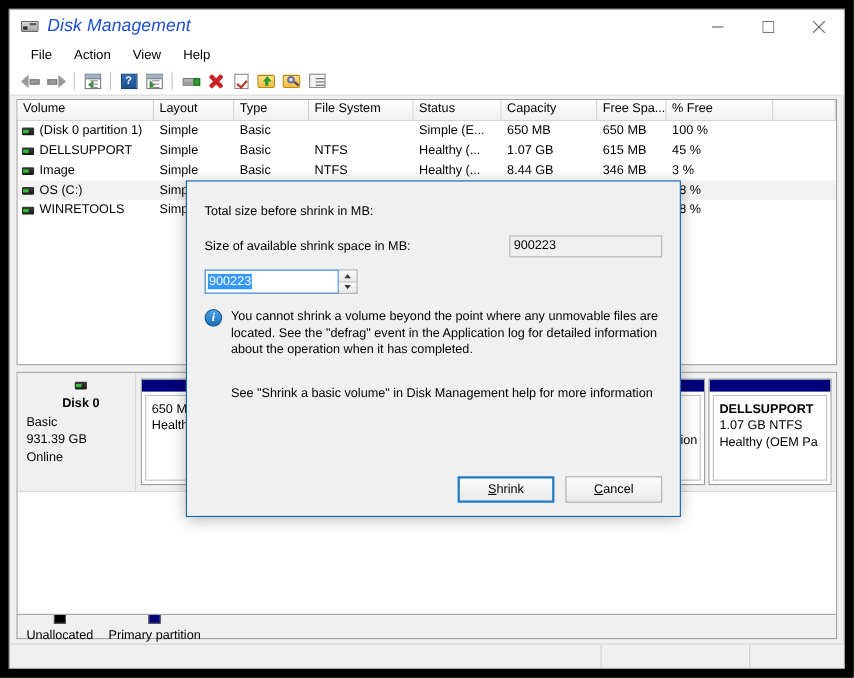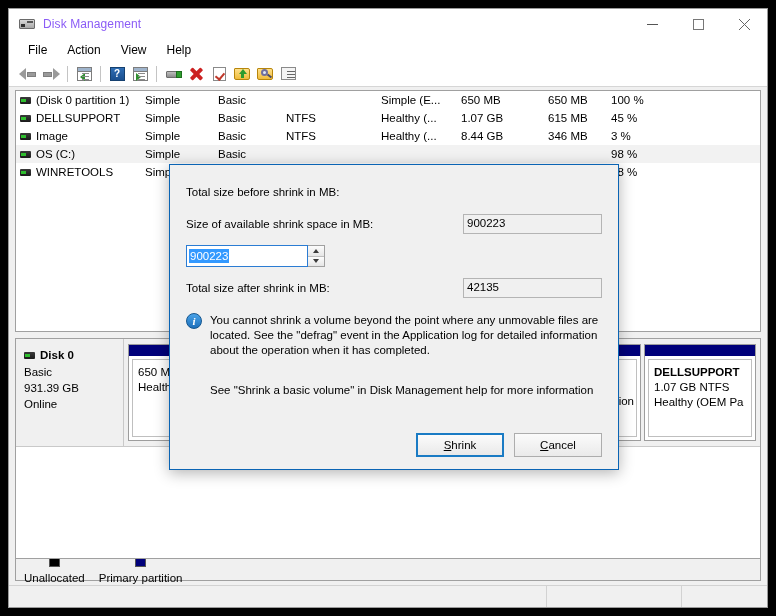--- a/index.html
+++ b/index.html
@@ -43,23 +43,24 @@
   }
   .title-icon .drive-led {
     position: absolute; left: 2px; top: 8px;
     width: 4px; height: 3px; background: #2f2f2f;
   }
   .title-icon .drive-slot {
     position: absolute; left: 8px; top: 5px;
     width: 6px; height: 2px; background: #555;
   }
   .title-text {
-    font-size: 12px;
-    color: #8b5cf6;
+    font-size: 16px;
+    color: #1d4ed8;
     letter-spacing: .1px;
+    font-style: italic;
   }
   .win-buttons {
     position: absolute; right: 0; top: 0;
     height: 30px; display: flex;
   }
   .win-btn {
     width: 46px; height: 30px;
     display: flex; align-items: center; justify-content: center;
     color: #444;
   }
@@ -290,20 +291,21 @@
     background: #f0f0f0;
     padding: 8px 0 0 8px;
     font-size: 11.5px;
     color: #000;
     line-height: 16px;
   }
   .disk-label .disk-title {
     font-weight: bold;
     display: flex; align-items: center; gap: 5px;
     margin-bottom: 1px;
+    flex-direction: column;
   }
   .disk-parts {
     flex: 1 1 auto;
     display: flex;
     background: #f0f0f0;
     padding: 5px 4px 5px 4px;
     gap: 3px;
   }
   .part {
     border: 1px solid #9d9d9d;
@@ -623,20 +625,31 @@
     <div class="tb-btn">
       <div class="list-ico">
           <i style="top:3px"></i>
           <i style="top:6px"></i>
           <i style="top:9px"></i>
         </div>
     </div>
   </div>
 
   <div class="volume-pane">
+    <div class="vol-header">
+      <div class="hcell" style="width:124px">Volume</div>
+      <div class="hcell" style="width:73px">Layout</div>
+      <div class="hcell" style="width:68px">Type</div>
+      <div class="hcell" style="width:95px">File System</div>
+      <div class="hcell" style="width:80px">Status</div>
+      <div class="hcell" style="width:87px">Capacity</div>
+      <div class="hcell" style="width:63px">Free Spa...</div>
+      <div class="hcell" style="width:97px">% Free</div>
+      <div class="hcell" style="flex:1 1 auto"></div>
+    </div>
 
     <div class="vol-row">
       <div class="cell vol-name" style="width:124px">
         <span class="vol-bullet"></span>
         <span>(Disk 0 partition 1)</span>
       </div>
       <div class="cell" style="width:73px">Simple</div>
       <div class="cell" style="width:68px">Basic</div>
       <div class="cell" style="width:95px"></div>
       <div class="cell" style="width:80px">Simple (E...</div>
@@ -777,24 +790,20 @@
             <div class="spin-btn">
                 <div class="tri-up"></div>
               </div>
             <div class="spin-btn">
                 <div class="tri-down"></div>
               </div>
           </div>
         </div>
       </div>
 
-      <div class="field-row">
-        <div class="field-label">Total size after shrink in MB:</div>
-        <div class="field-readonly">42135</div>
-      </div>
 
       <div class="info-block">
         <div class="info-icon">i</div>
         <div class="info-text">You cannot shrink a volume beyond the point where any unmovable files are located. See the "defrag" event in the Application log for detailed information about the operation when it has completed.</div>
       </div>
 
       <div class="help-line">See "Shrink a basic volume" in Disk Management help for more information</div>
     </div>
 
     <div class="dlg-footer">

